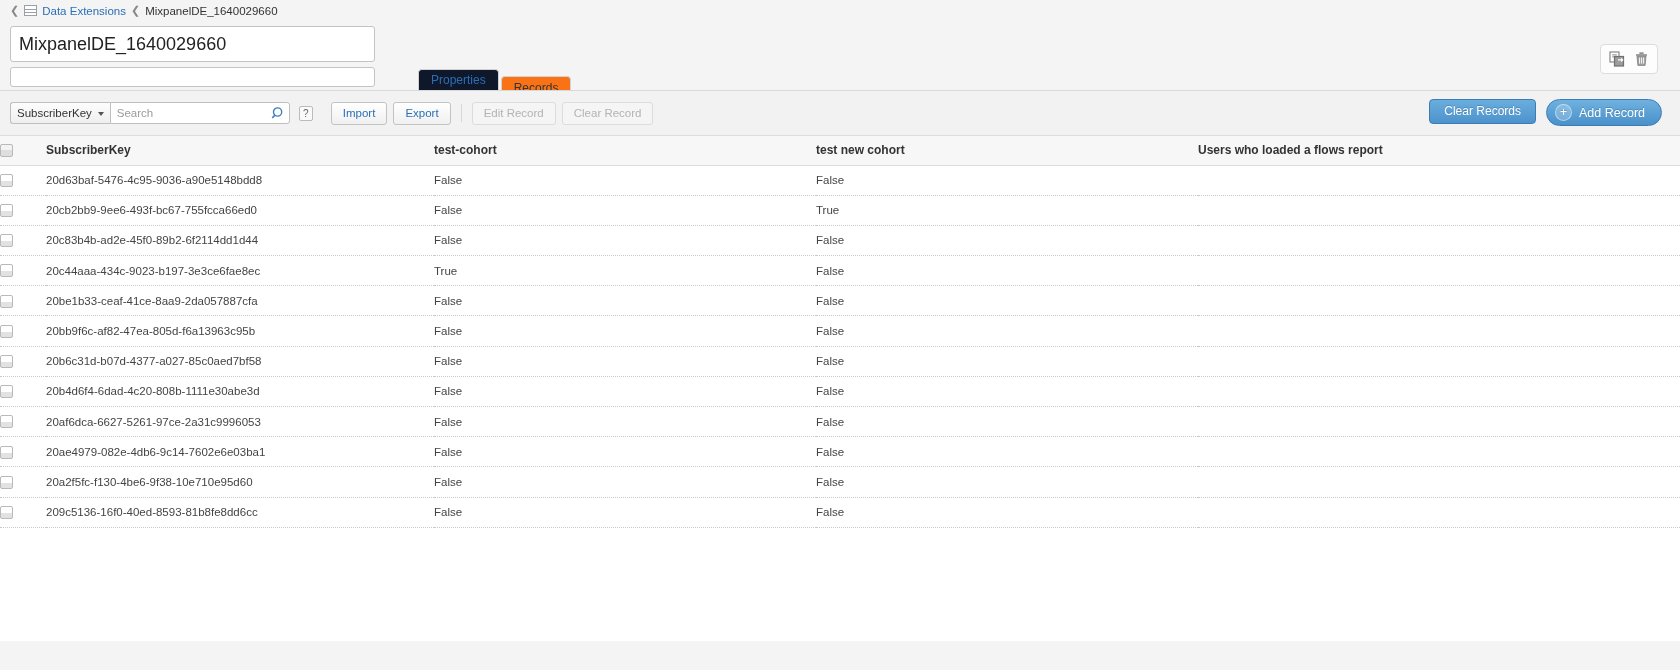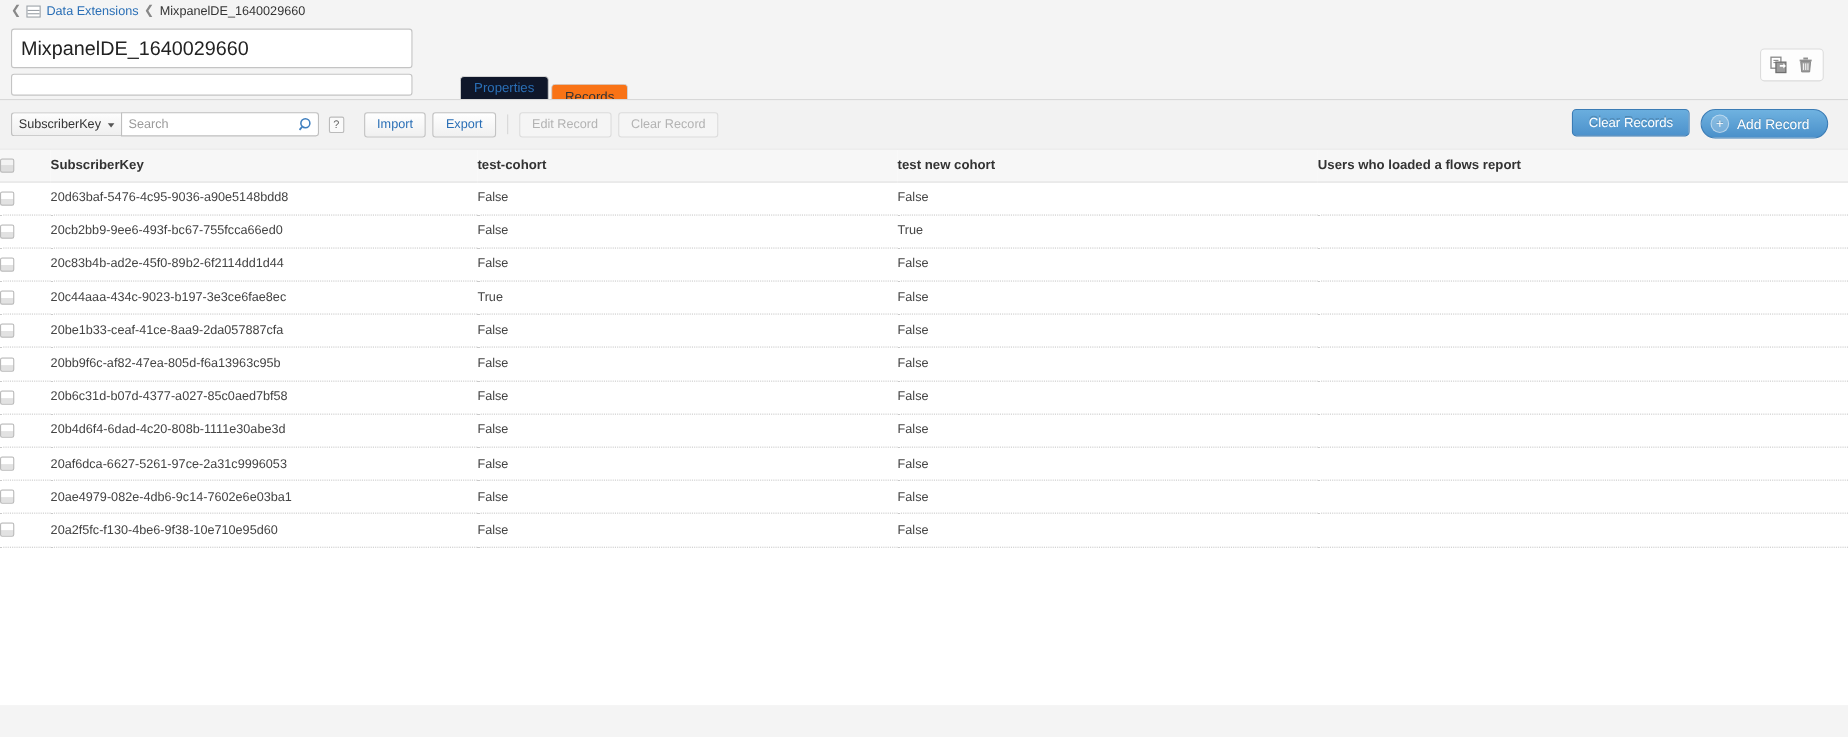--- a/index.html
+++ b/index.html
@@ -529,15 +529,22 @@
           <td class="cell-pad-c2">False</td>
           <td class="cell-pad-c3"></td>
         </tr>
         <tr>
           <td class="cb-cell"><span class="row-checkbox"></span></td>
           <td class="cell-pad-key">20a2f5fc-f130-4be6-9f38-10e710e95d60</td>
           <td class="cell-pad-c1">False</td>
           <td class="cell-pad-c2">False</td>
           <td class="cell-pad-c3"></td>
         </tr>
+        <tr>
+          <td class="cb-cell"><span class="row-checkbox"></span></td>
+          <td class="cell-pad-key">209c5136-16f0-40ed-8593-81b8fe8dd6cc</td>
+          <td class="cell-pad-c1">False</td>
+          <td class="cell-pad-c2">False</td>
+          <td class="cell-pad-c3"></td>
+        </tr>
       </tbody>
   </table>
 </div>
 
 </body></html>

